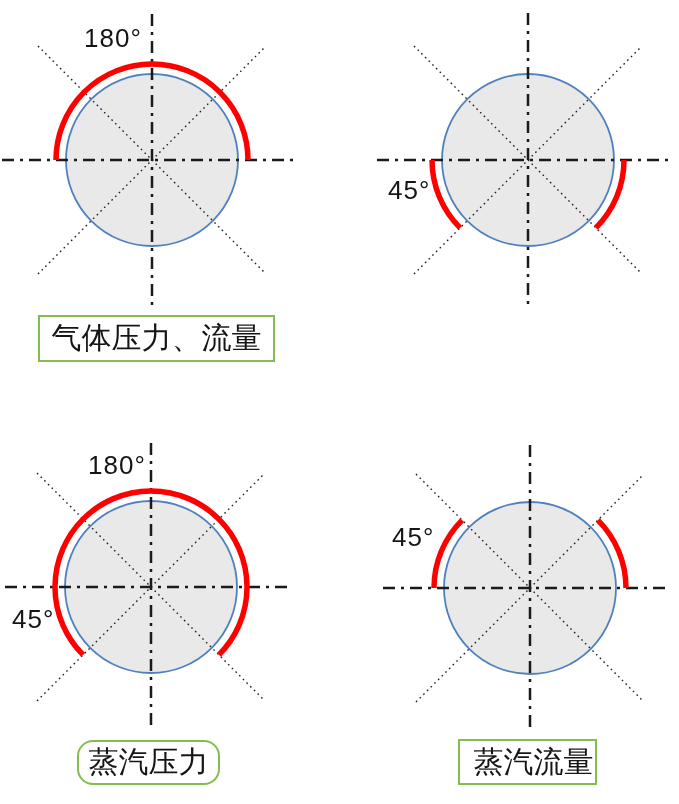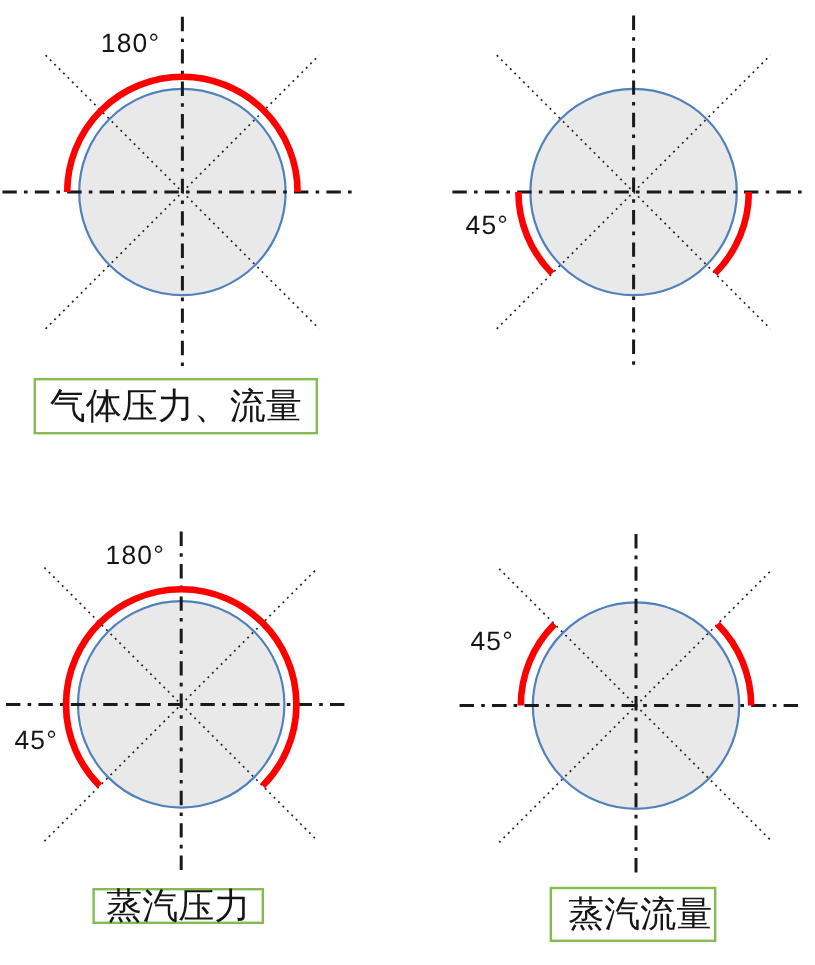--- a/index.html
+++ b/index.html
@@ -15,21 +15,21 @@
     background: #ffffff;
     overflow: hidden;
   }
   #diagram-svg {
     position: absolute;
     left: 0;
     top: 0;
   }
   .angle-label {
     position: absolute;
-    font-size: 22px;
+    font-size: 26px;
     line-height: 1;
     color: #151515;
     white-space: nowrap;
     letter-spacing: 1px;
   }
   .label-box {
     position: absolute;
     box-sizing: border-box;
     border: 2.5px solid #84bc52;
     background: #ffffff;
@@ -86,26 +86,26 @@
   <div class="angle-label" style="left:84px; top:25px;">180°</div>
 
   <div class="angle-label" style="left:388px; top:177px;">45°</div>
 
   <div class="angle-label" style="left:88px; top:452px;">180°</div>
 
   <div class="angle-label" style="left:12px; top:606px;">45°</div>
 
   <div class="angle-label" style="left:392px; top:524px;">45°</div>
 
-  <div class="label-box" style="left:28px; top:315px; width:237px; height:47px;">
+  <div class="label-box" style="left:38px; top:315px; width:237px; height:47px;">
     <span>气体压力、流量</span>
   </div>
 
 
-  <div class="label-box" style="left:77px; top:740px; width:143px; height:30px;">
+  <div class="label-box" style="left:77px; top:740px; width:143px; height:45px;border-radius:16px;">
     <span>蒸汽压力</span>
   </div>
 
   <div class="label-box" style="left:458px; top:739px; width:139px; height:46px;padding-left:12px;">
     <span>蒸汽流量</span>
   </div>
 
 </div>
 
 </body></html>

